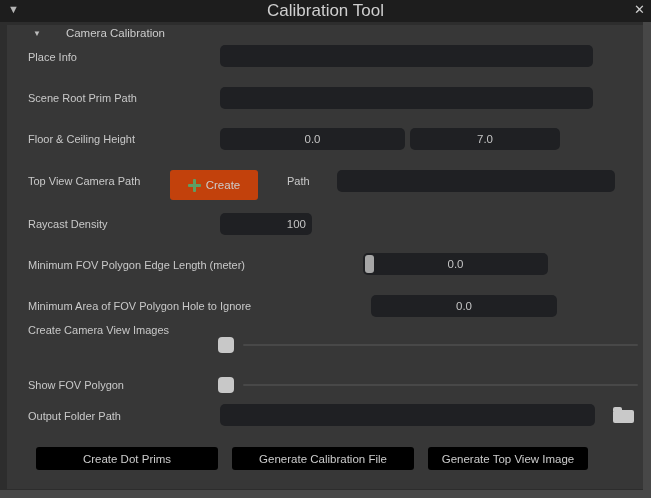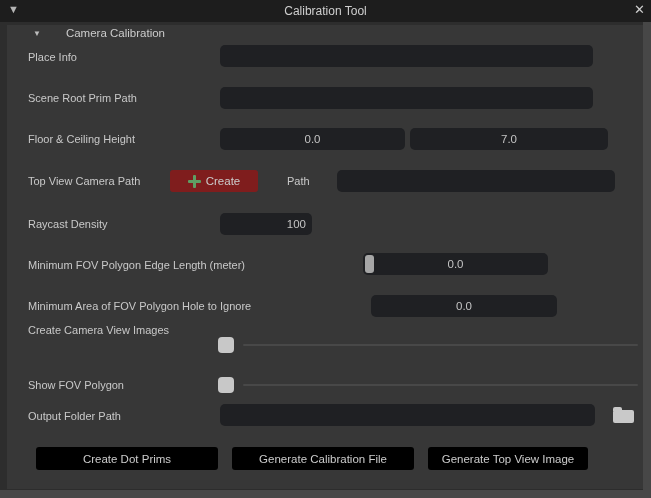--- a/index.html
+++ b/index.html
@@ -16,21 +16,21 @@
   .titlebar {
     position: absolute; left: 0; top: 0; width: 651px; height: 22px;
     background: #1d1d1d;
   }
   .titlebar .win-menu {
     position: absolute; left: 8px; top: 3px;
     font-size: 11px; color: #b5b5b5; cursor: pointer;
   }
   .titlebar .win-title {
     position: absolute; left: 0; right: 0; top: 0; height: 22px;
-    text-align: center; line-height: 22px; font-size: 12px; color: #cfcfcf;
+    text-align: center; line-height: 22px; font-size: 17px; color: #cfcfcf;
   }
   .titlebar .win-close {
     position: absolute; right: 6px; top: 2px;
     font-size: 13px; color: #cfcfcf; cursor: pointer;
   }
   
   .panel {
     position: absolute; left: 7px; top: 25px; width: 636px; height: 464px;
     background: #373737;
   }
@@ -73,22 +73,22 @@
   .hline {
     position: absolute; height: 2px; background: #484848; border-radius: 1px;
   }
   .btn {
     position: absolute; height: 23px; background: #000000; border: none;
     border-radius: 3px; color: #cccccc; font-size: 11.5px;
     font-family: "Liberation Sans", sans-serif; cursor: pointer;
   }
   
   .create-btn {
-    position: absolute; left: 170px; top: 170px; width: 88px; height: 22px;
-    background: #7f1d1d; border: none; border-radius: 3px; cursor: pointer;
+    position: absolute; left: 170px; top: 170px; width: 88px; height: 30px;
+    background: #c2410c; border: none; border-radius: 3px; cursor: pointer;
     display: flex; align-items: center; justify-content: center; gap: 5px;
     color: #cccccc; font-size: 11.5px; font-family: "Liberation Sans", sans-serif;
   }
   .plus-icon { position: relative; width: 13px; height: 13px; }
   .plus-icon::before {
     content: ""; position: absolute; left: 0; top: 5px; width: 13px; height: 3px;
     background: #5f9e63; border-radius: 1px;
   }
   .plus-icon::after {
     content: ""; position: absolute; left: 5px; top: 0; width: 3px; height: 13px;
@@ -123,21 +123,21 @@
 </div>
 
 <div class="row-label" style="top:51px">Place Info</div>
 <input class="field" style="left: 220px; top: 45px; width: 373px;" value="">
 
 <div class="row-label" style="top:92px">Scene Root Prim Path</div>
 <input class="field" style="left: 220px; top: 87px; width: 373px;" value="">
 
 <div class="row-label" style="top:133px">Floor &amp; Ceiling Height</div>
 <input class="field" style="left: 220px; top: 128px; width: 185px;" value="0.0">
-<input class="field" style="left: 410px; top: 128px; width: 198px;" value="7.0">
+<input class="field" style="left: 410px; top: 128px; width: 150px;" value="7.0">
 
 <div class="row-label" style="top:175px">Top View Camera Path</div>
 <button class="create-btn">
   <span class="plus-icon"></span>
   <span>Create</span>
 </button>
 <div class="row-label" style="left:287px; top:175px">Path</div>
 <input class="field" style="left: 337px; top: 170px; width: 278px;" value="">
 
 <div class="row-label" style="top:218px">Raycast Density</div>

